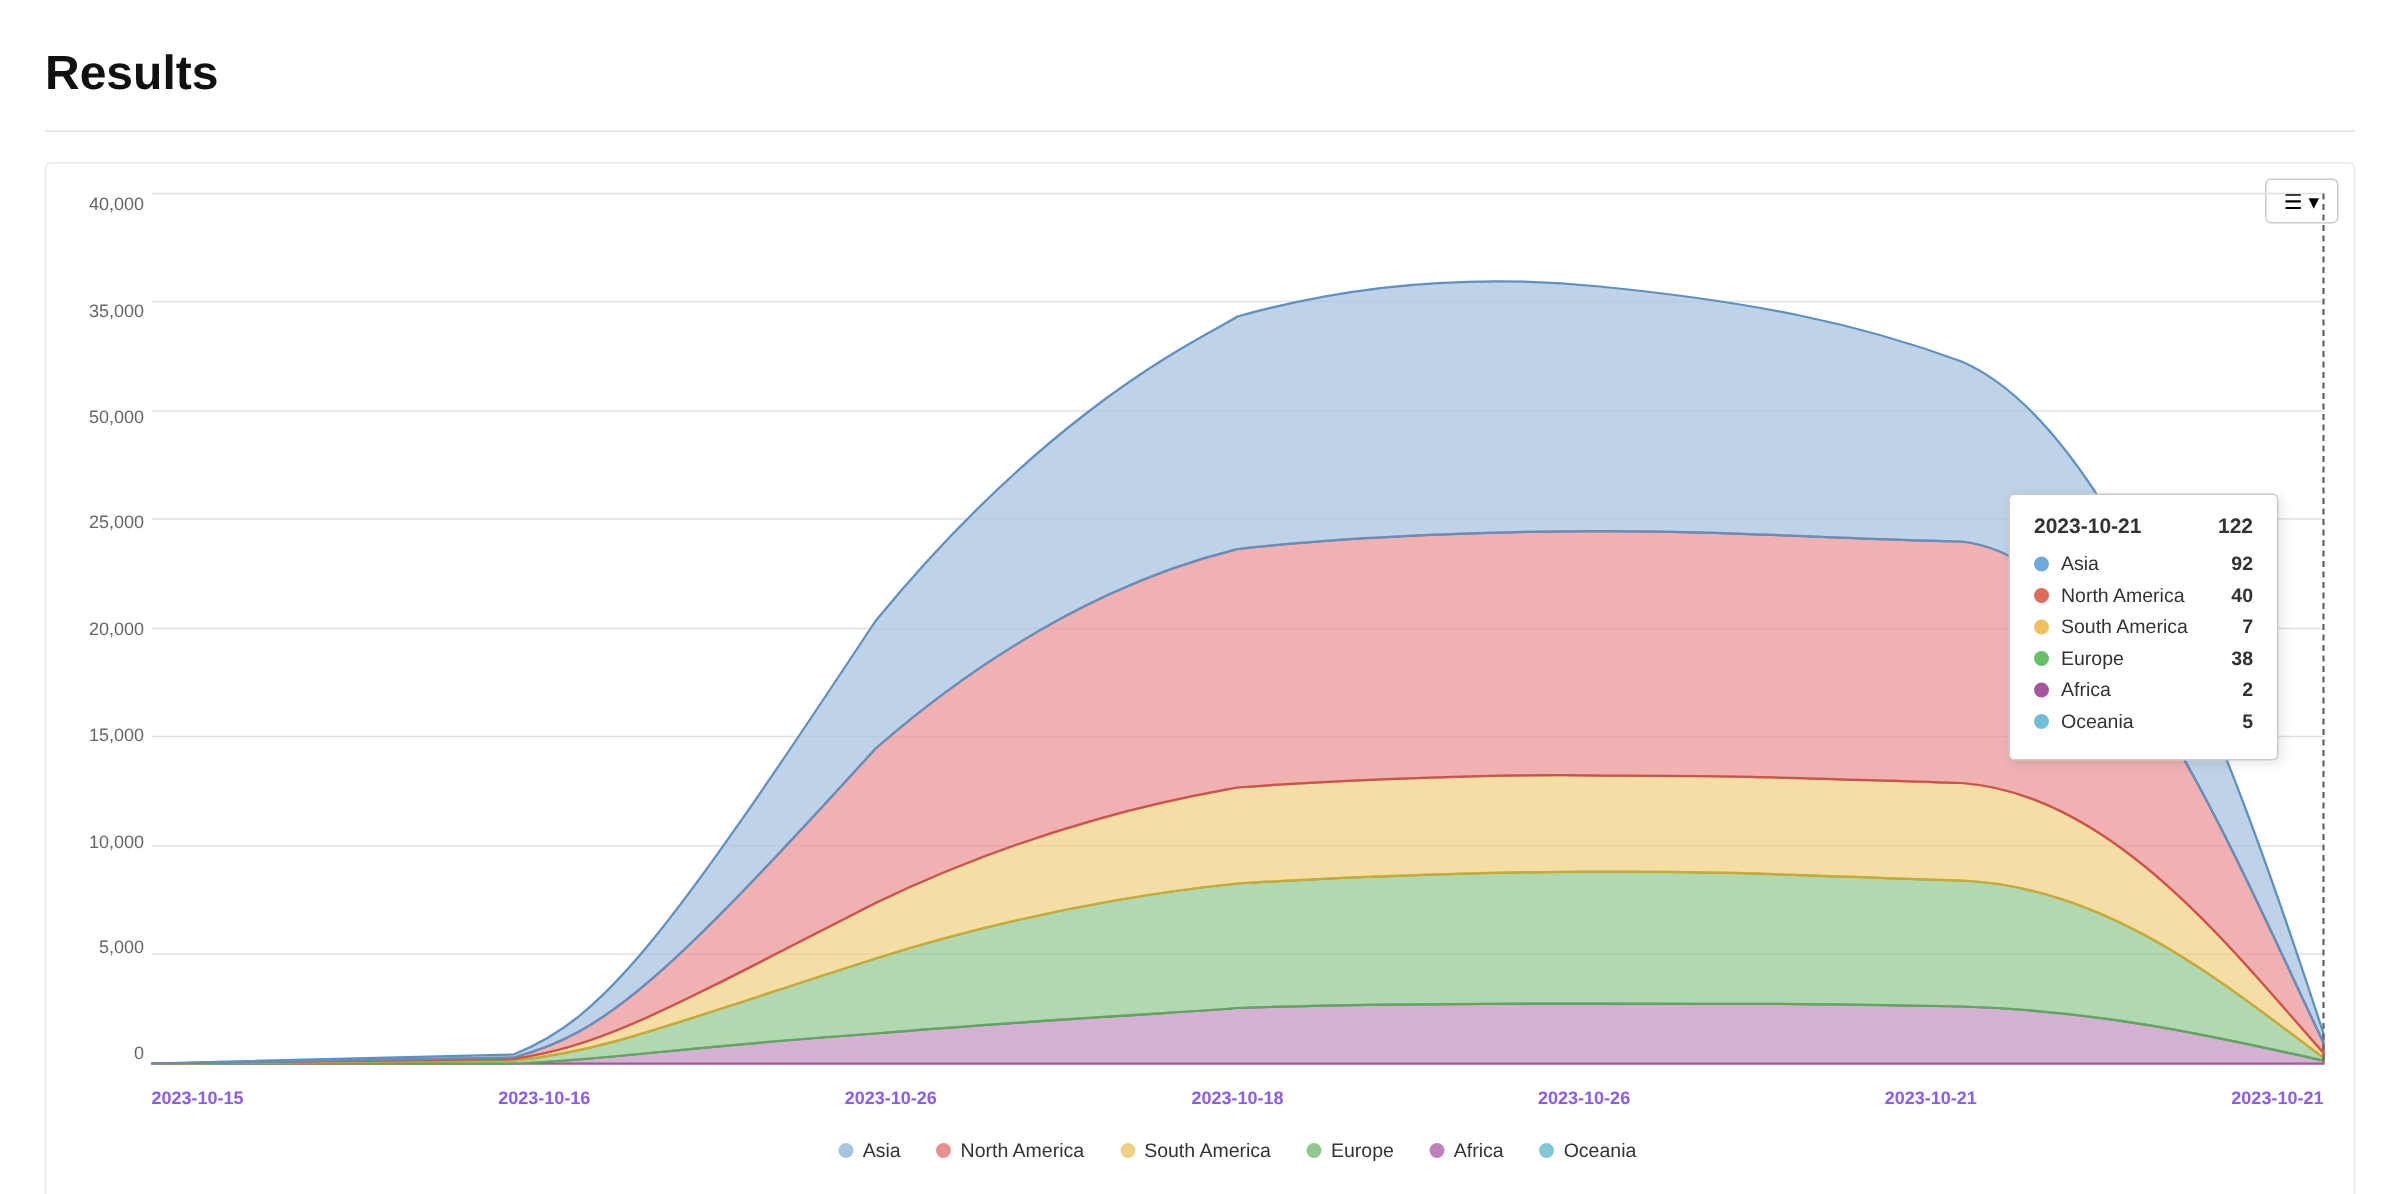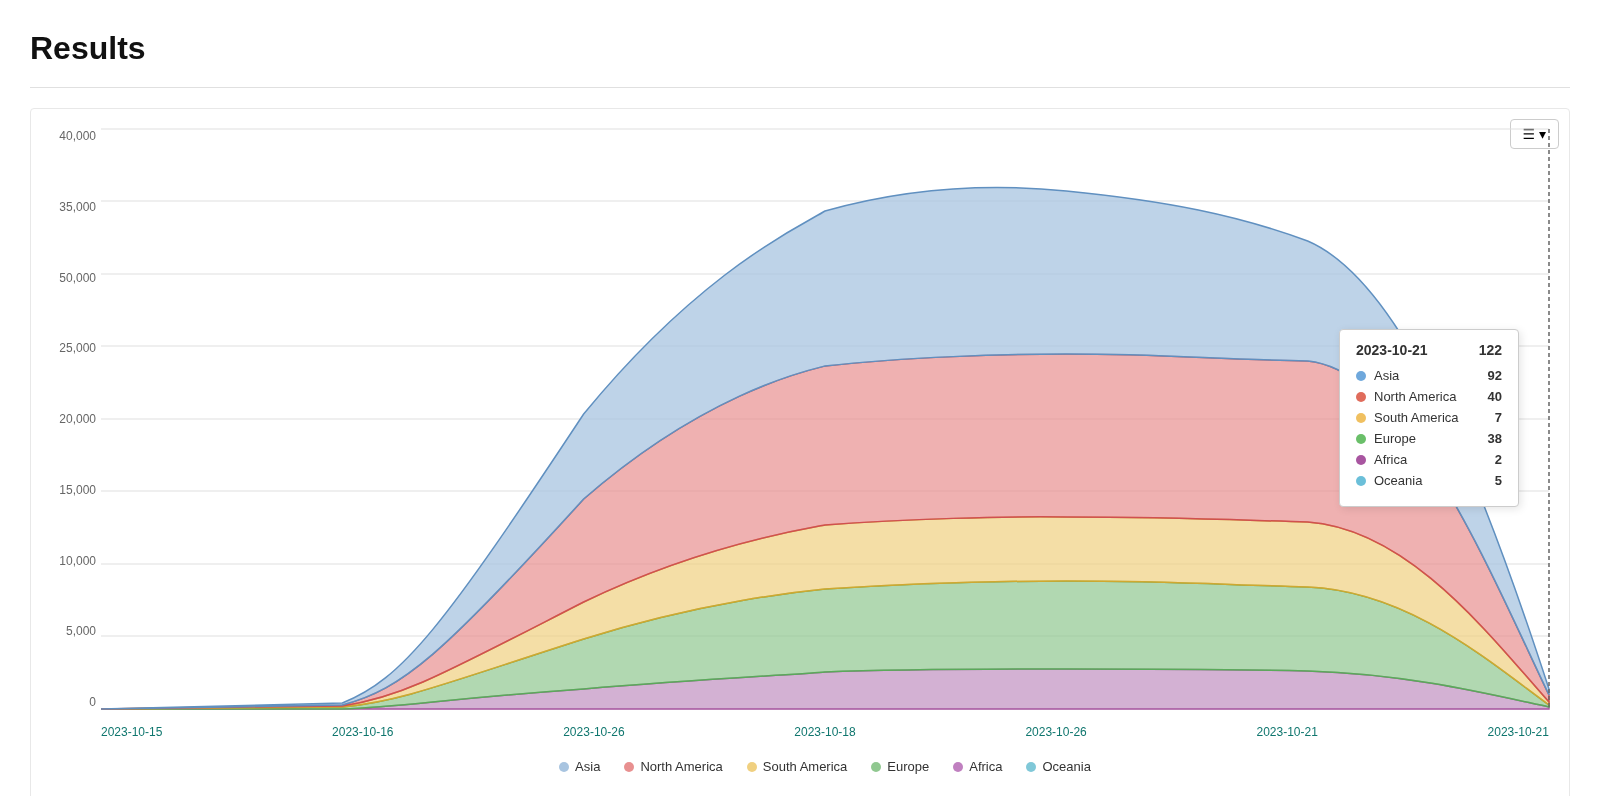--- a/index.html
+++ b/index.html
@@ -5,21 +5,21 @@
     * { margin: 0; padding: 0; box-sizing: border-box; }
     body { font-family: -apple-system, BlinkMacSystemFont, 'Segoe UI', sans-serif; background: #fff; color: #333; }
     .page { padding: 30px 30px 20px 30px; width: 1600px; min-height: 796px; }
     h1 { font-size: 32px; font-weight: 700; margin-bottom: 20px; color: #111; }
     .chart-container { position: relative; width: 100%; border: 1px solid #e8e8e8; border-radius: 4px; padding: 20px 20px 60px 70px; }
     .menu-btn { position: absolute; top: 10px; right: 10px; background: #fff; border: 1px solid #ccc; border-radius: 4px; padding: 6px 12px; cursor: pointer; font-size: 14px; display: flex; align-items: center; gap: 4px; }
     .chart-area { position: relative; width: 100%; height: 580px; }
     .y-axis { position: absolute; left: -60px; top: 0; height: 100%; display: flex; flex-direction: column-reverse; justify-content: space-between; }
     .y-label { font-size: 12px; color: #666; text-align: right; width: 55px; }
     .x-axis { position: absolute; bottom: -30px; left: 0; right: 0; display: flex; justify-content: space-between; }
-    .x-label { font-size: 12px; color: #0f766e; }
+    .x-label { font-size: 12px; color: #8b5cf6; font-weight: bold; }
     svg.chart-svg { width: 100%; height: 100%; overflow: visible; }
     .tooltip-box { position: absolute; background: #fff; border: 1px solid #ccc; border-radius: 4px; padding: 12px 16px; font-size: 13px; box-shadow: 2px 2px 8px rgba(0,0,0,0.1); min-width: 180px; right: 30px; top: 200px; }
     .tooltip-header { display: flex; justify-content: space-between; font-weight: 700; margin-bottom: 10px; font-size: 14px; }
     .tooltip-row { display: flex; align-items: center; justify-content: space-between; margin-bottom: 6px; }
     .tooltip-dot { width: 10px; height: 10px; border-radius: 50%; display: inline-block; margin-right: 8px; flex-shrink: 0; }
     .tooltip-label { display: flex; align-items: center; flex: 1; }
     .tooltip-value { font-weight: 600; }
     .legend { display: flex; justify-content: center; gap: 24px; margin-top: 10px; flex-wrap: wrap; }
     .legend-item { display: flex; align-items: center; gap: 6px; font-size: 13px; color: #333; }
     .legend-dot { width: 10px; height: 10px; border-radius: 50%; }

